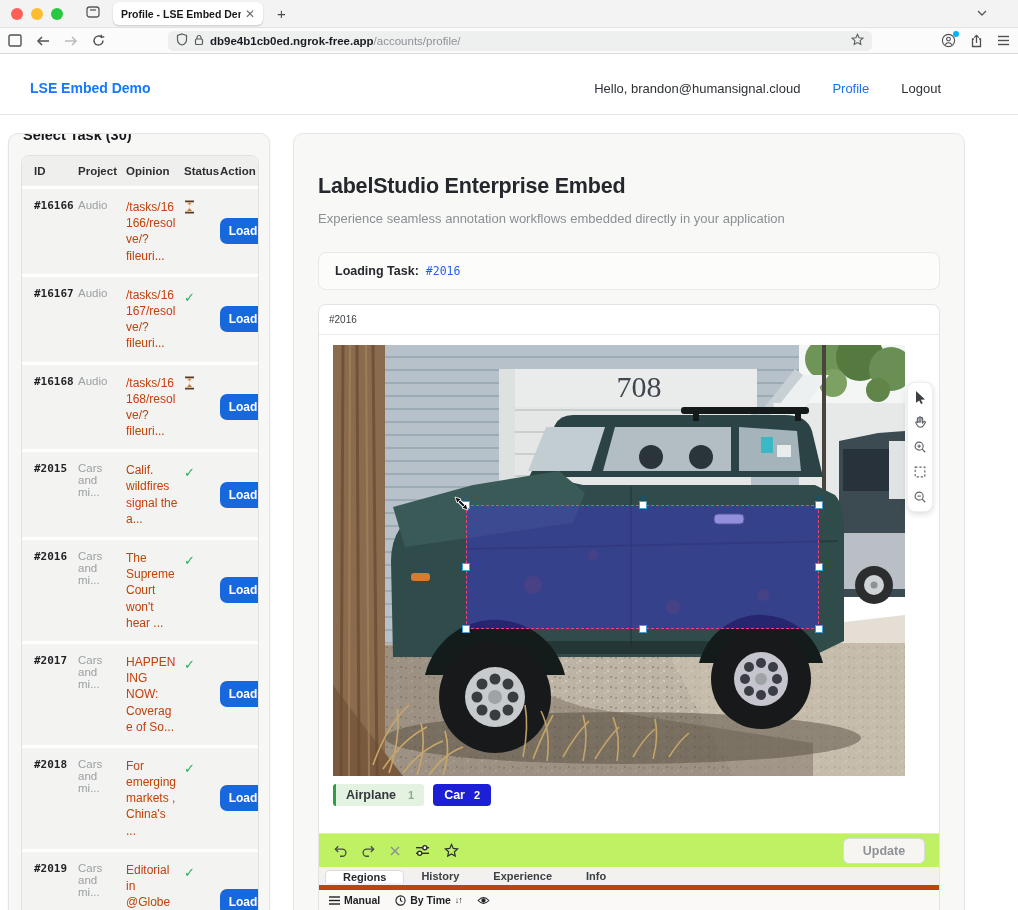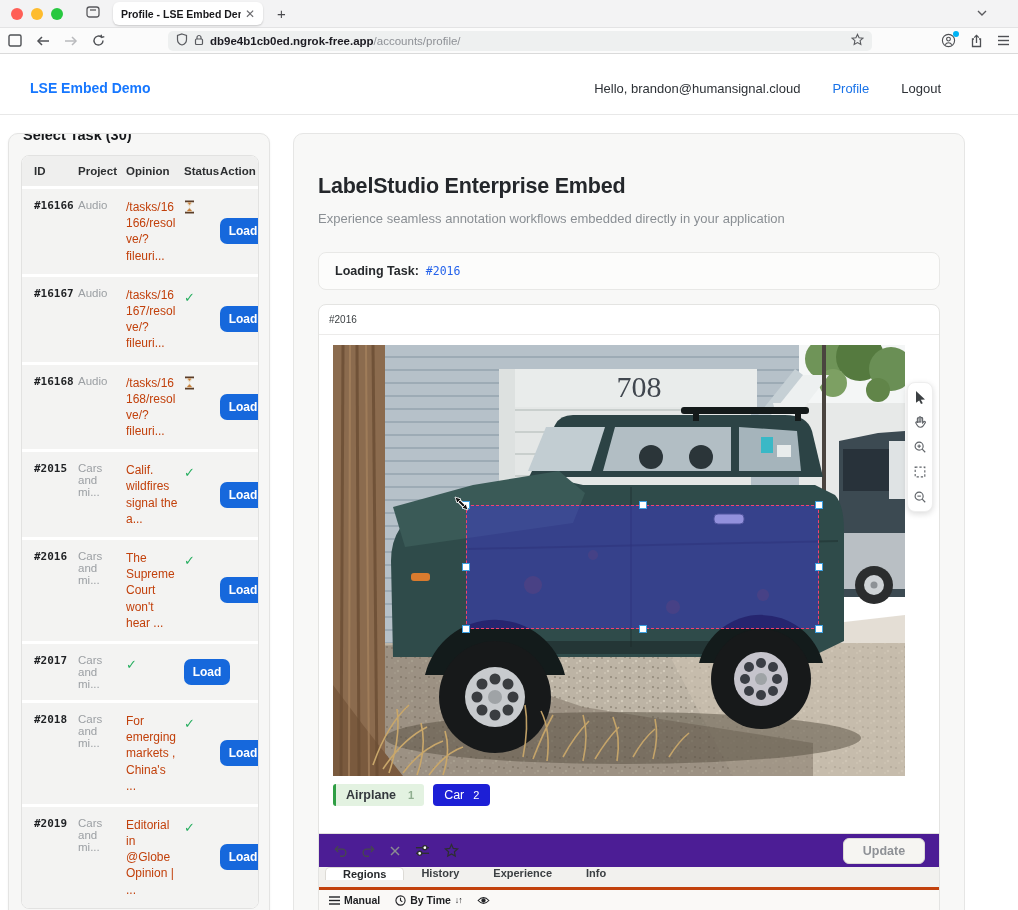--- a/index.html
+++ b/index.html
@@ -89,31 +89,31 @@
   .tool-palette { position:absolute; right:-28px; top:37px; width:26px; background:#fff;
                   border:1px solid #eee; border-radius:8px; box-shadow:0 2px 6px rgba(0,0,0,.14);
                   display:flex; flex-direction:column; align-items:center; padding:5px 0; gap:7px; }
   .tool-btn { width:18px; height:18px; display:flex; align-items:center; justify-content:center; color:#5f6368; cursor:pointer; }
 
   .labels-row { margin:8px 0 0 14px; display:flex; gap:9px; }
   .tag-green { display:flex; align-items:center; height:22px; padding:0 10px; background:#e3f2e1;
                border-left:3px solid #2f9e44; border-radius:3px; font-size:12.5px; color:#33383d; cursor:pointer;font-weight:bold; }
   .tag-green .cnt { margin-left:12px; font-size:11px; color:#8fae8f; }
   .tag-blue { display:flex; align-items:center; height:22px; padding:0 11px; background:#1d1fd6;
-              border-radius:4px; font-size:12.5px; font-weight:normal; color:#fff; cursor:pointer; }
+              border-radius:4px; font-size:12.5px; font-weight:bold; color:#fff; cursor:pointer; }
   .tag-blue .cnt { margin-left:9px; font-size:11px; }
 
-  .bottom-panel { margin-top:27px; border-top:1px solid #e3e1de; background:#4c1d95; }
+  .bottom-panel { margin-top:27px; border-top:1px solid #e3e1de; background:#bef264; }
   .toolbar-row { height:33px; display:flex; align-items:center; padding:0 14px; gap:13px; }
   .tb-ic { color:#46494c; display:flex; align-items:center; cursor:pointer; }
   .update-btn { margin-left:auto; width:82px; height:26px; background:#f6f5f2; border:1px solid #dcdad5;
                 border-radius:6px; font-size:12.5px; font-weight:bold; color:#8e9196;
                 font-family:"Liberation Sans", sans-serif; cursor:pointer; }
-  .tabs-row { height:23px; display:flex; align-items:flex-start; padding-left:6px; background:#f2f1ee;
-              border-bottom:3px solid #c2410c; }
+  .tabs-row { height:23px; display:flex; align-items:center; padding-left:6px; background:#f2f1ee;
+              border-bottom:5px solid #c2410c; }
   .w-tab { display:flex; align-items:center; padding:0 17px; font-size:11px; font-weight:bold; color:#3c4043; cursor:pointer; }
   .w-tab.active { background:#fff; border:1px solid #ddدbd6; border:1px solid #dddbd6; border-bottom:none;
                   border-radius:5px 5px 0 0; color:#26292c; }
   .regions-bar { height:20px; display:flex; align-items:center; gap:15px; padding:0 10px;
                  background:#faf9f7; font-size:10.5px; font-weight:bold; color:#202124; }
   .rb-item { display:flex; align-items:center; gap:4px; cursor:pointer; }
   .sort-arrows { font-size:9px; letter-spacing:-1px; color:#202124; }
 </style>
 </head>
 <body>
@@ -279,20 +279,21 @@
       <div class="trow">
         <div class="c-id">#2016</div>
         <div class="c-proj">Cars and mi...</div>
         <div class="c-prev">The Supreme Court won't hear ...</div>
         <div class="c-status"><span class="check">✓</span></div>
         <div class="c-act"><button class="load-btn">Load</button></div>
       </div>
       <div class="trow">
         <div class="c-id">#2017</div>
         <div class="c-proj">Cars and mi...</div>
+        <div class="c-prev">HAPPENING NOW: Coverage of So...</div>
         <div class="c-status"><span class="check">✓</span></div>
         <div class="c-act"><button class="load-btn">Load</button></div>
       </div>
       <div class="trow">
         <div class="c-id">#2018</div>
         <div class="c-proj">Cars and mi...</div>
         <div class="c-prev">For emerging markets , China's ...</div>
         <div class="c-status"><span class="check">✓</span></div>
         <div class="c-act"><button class="load-btn">Load</button></div>
       </div>

